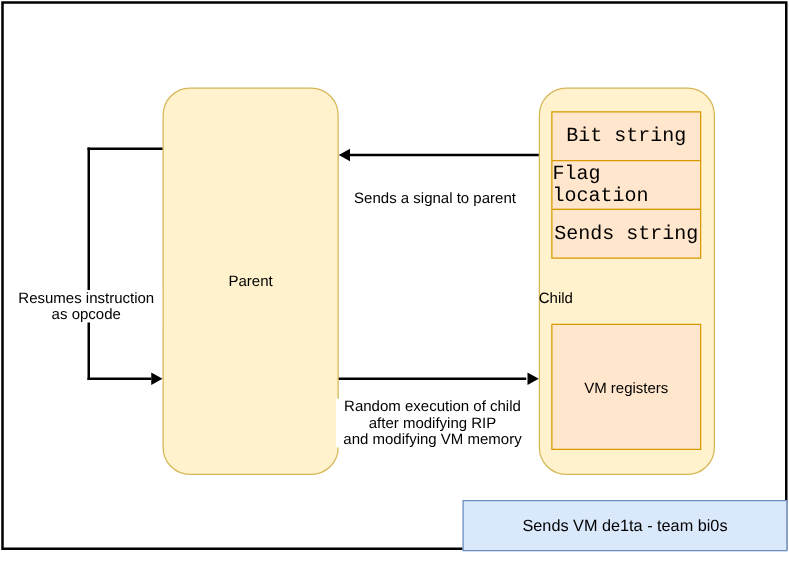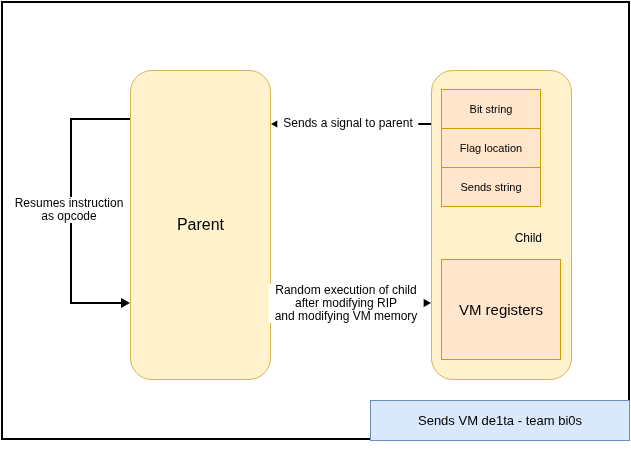--- a/index.html
+++ b/index.html
@@ -24,49 +24,50 @@
     position: absolute;
     width: 141px; height: 310px;
     background: var(--node-fill, #FFF2CC);
     border: 1px solid var(--node-border, #D6B656);
     border-radius: 22px;
     box-sizing: border-box;
     z-index: 1;
   }
   .rnode.parent { left: 130px; top: 70px; display: flex; align-items: center; justify-content: center; }
   .rnode.child  { left: 431px; top: 70px; }
-  .node-label { font-size: 16px; line-height: 14px; text-align: center; }
+  .node-label { font-size: 12px; line-height: 14px; text-align: center; }
   .child-label {
     position: absolute;
-    left: 431px; top: 231px; width: 111px;
-    text-align: right; font-size: 12px; line-height: 14px;
+    left: 431px; top: 231px; width: 156px;
+    text-align: left; font-size: 12px; line-height: 14px;
     z-index: 2;
   }
   .slots {
     position: absolute;
     left: 441px; top: 89px; width: 120px;
     z-index: 2;
   }
   .slot {
-    width: 100px; height: 40px;
+    width: 120px; height: 40px;
     background: var(--slot-fill, #FFE6CC);
     border: 1px solid var(--slot-border, #D79B00);
     box-sizing: border-box;
     display: flex; align-items: center; justify-content: center;
-    font-size: 11px;
+    font-size: 16px;
+    font-family: Liberation Mono, monospace;
   }
   .slot + .slot { margin-top: -1px; }
   .vm-registers {
     position: absolute;
     left: 441px; top: 259px; width: 120px; height: 101px;
     background: var(--slot-fill, #FFE6CC);
     border: 1px solid var(--slot-border, #D79B00);
     box-sizing: border-box;
     display: flex; align-items: center; justify-content: center;
-    font-size: 15px;
+    font-size: 12px;
     z-index: 2;
   }
   .title-box {
     position: absolute;
     left: 370px; top: 400px; width: 260px; height: 41px;
     background: var(--title-fill, #DAE8FC);
     border: 1px solid var(--title-border, #6C8EBF);
     box-sizing: border-box;
     display: flex; align-items: center; justify-content: center;
     font-size: 13px;
@@ -91,20 +92,21 @@
   .edge-label {
     position: absolute;
     background: #ffffff;
     font-size: 12px;
     line-height: 13px;
     text-align: center;
     white-space: nowrap;
     padding: 0 6px;
     transform: translateX(-50%);
     z-index: 3;
+    margin-top: 35px;
   }
 </style>
 </head>
 <body>
 
 <div class="canvas">
 
   <div class="frame"></div>
 
   <div class="rnode parent">

